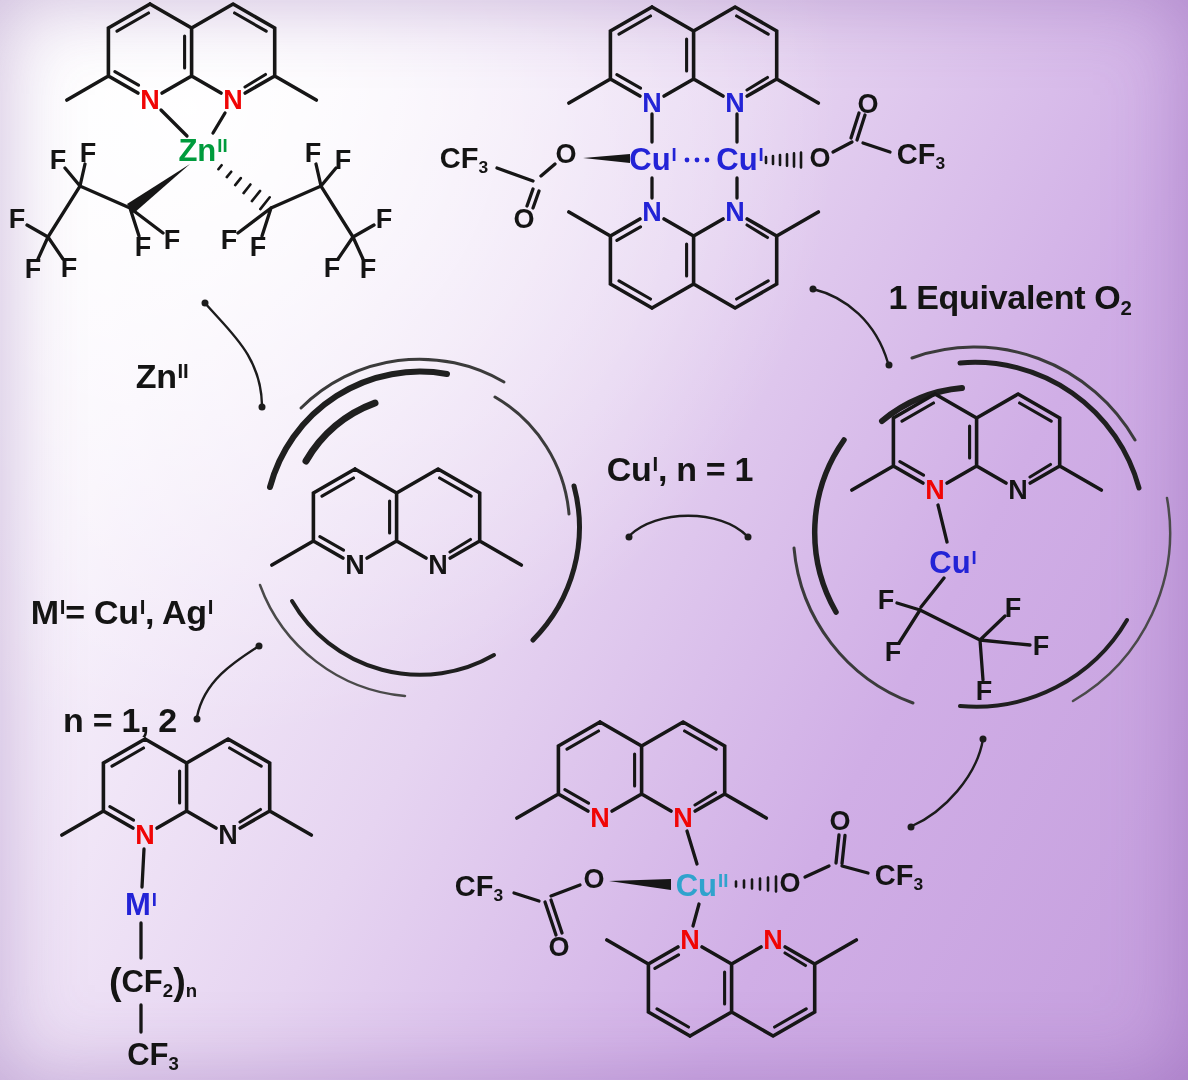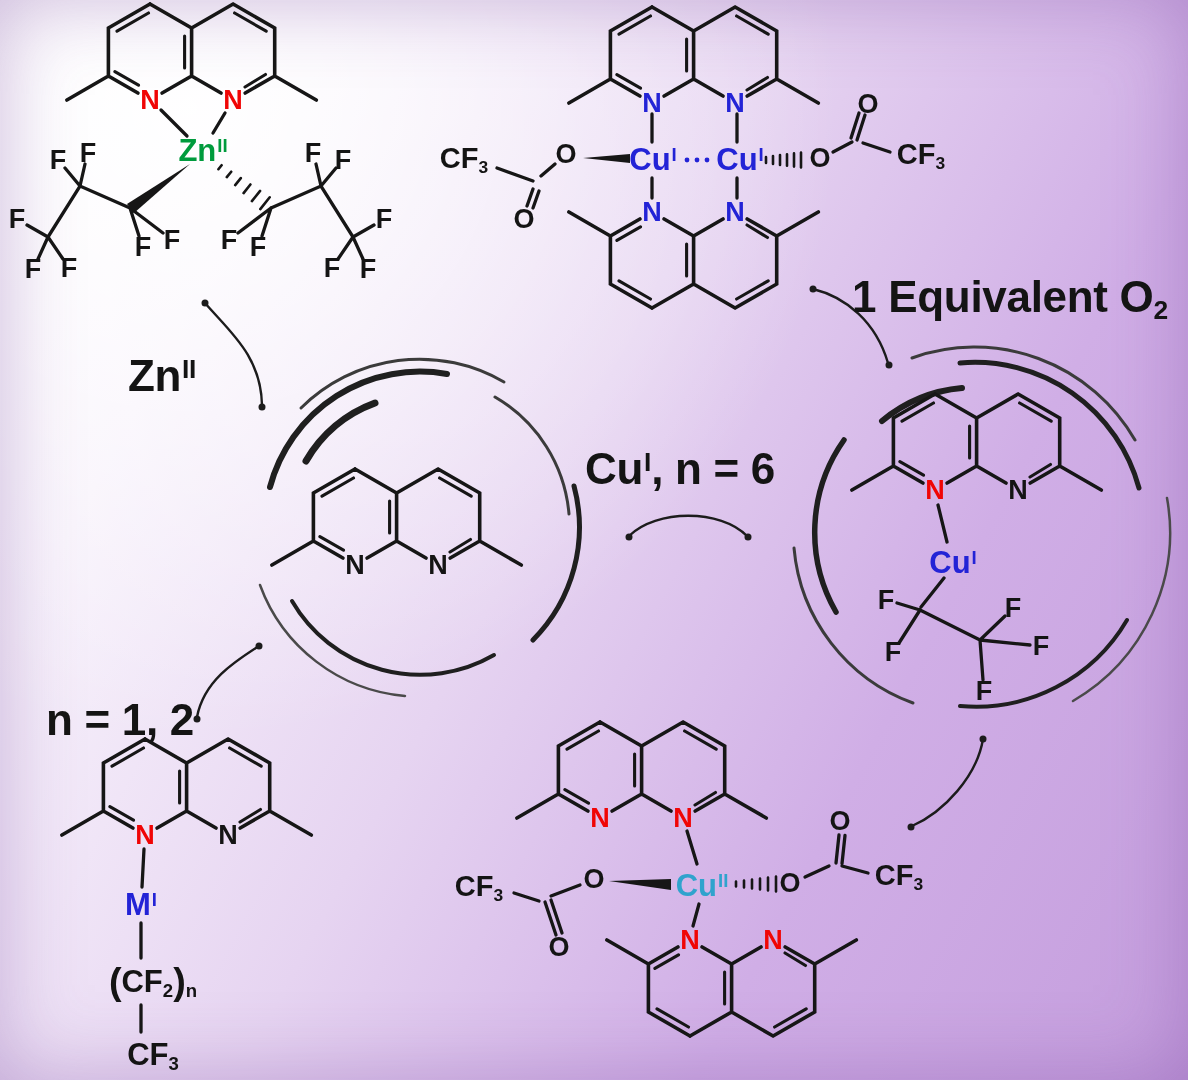--- a/index.html
+++ b/index.html
@@ -9,21 +9,21 @@
       radial-gradient(ellipse at 16% 10%, rgba(255,255,255,.96) 0%, rgba(255,255,255,0) 46%),
       linear-gradient(118deg,#ffffff 0%,#f7f1fb 20%,#e6d4f1 46%,#d0aee6 72%,#c49ddd 100%);
     box-shadow: inset 0 0 80px rgba(120,70,160,.38);
     font-family:"Liberation Sans",sans-serif;color:#141414;
   }
   svg.layer{position:absolute;left:0;top:0}
   .lbl{position:absolute;transform:translate(-50%,-50%);font-weight:700;line-height:1;white-space:nowrap}
   .atom{font-size:27px}
   .metal{font-size:31px}
   .cf3{font-size:29px}
-  .big{font-size:44px;letter-spacing:-.3px}
+  .big{font-size:34px;letter-spacing:-.3px}
   .red{color:#f00505}.blue{color:#2323d6}.green{color:#009b3d}.teal{color:#2fa3cd}.black{color:#141414}
   .lbl sup{font-size:.6em;vertical-align:.5em;margin-left:1px}
   .lbl sub{font-size:.6em;vertical-align:-.28em}
   .paren{font-size:1.22em;vertical-align:-.06em}
 </style>
 </head>
 <body>
 
 <div class="scene">
 
@@ -195,16 +195,17 @@
   <div class="lbl metal teal" style="left:702px;top:885px"><span>Cu</span><sup>II</sup></div>
   <div class="lbl cf3 black" style="left:479px;top:888px"><span>CF</span><sub>3</sub></div>
   <div class="lbl atom black" style="left:594px;top:879px">O</div>
   <div class="lbl atom black" style="left:559px;top:947px">O</div>
   <div class="lbl atom black" style="left:790px;top:883px">O</div>
   <div class="lbl atom black" style="left:840px;top:821px">O</div>
   <div class="lbl cf3 black" style="left:899px;top:877px"><span>CF</span><sub>3</sub></div>
 
   <div class="lbl big black" style="left:162px;top:376px"><span>Zn</span><sup>II</sup></div>
   <div class="lbl big black" style="left:1010px;top:299px"><span>1 Equivalent O</span><sub>2</sub></div>
-  <div class="lbl big black" style="left:680px;top:469px"><span>Cu</span><sup>I</sup><span>, n = 6</span></div>
+  <div class="lbl big black" style="left:680px;top:469px"><span>Cu</span><sup>I</sup><span>, n = 1</span></div>
+  <div class="lbl big black" style="left:122px;top:612px"><span>M</span><sup>I</sup><span>= Cu</span><sup>I</sup><span>, Ag</span><sup>I</sup></div>
   <div class="lbl big black" style="left:120px;top:720px">n = 1, 2</div>
 
 </div>
 
 </body></html>

